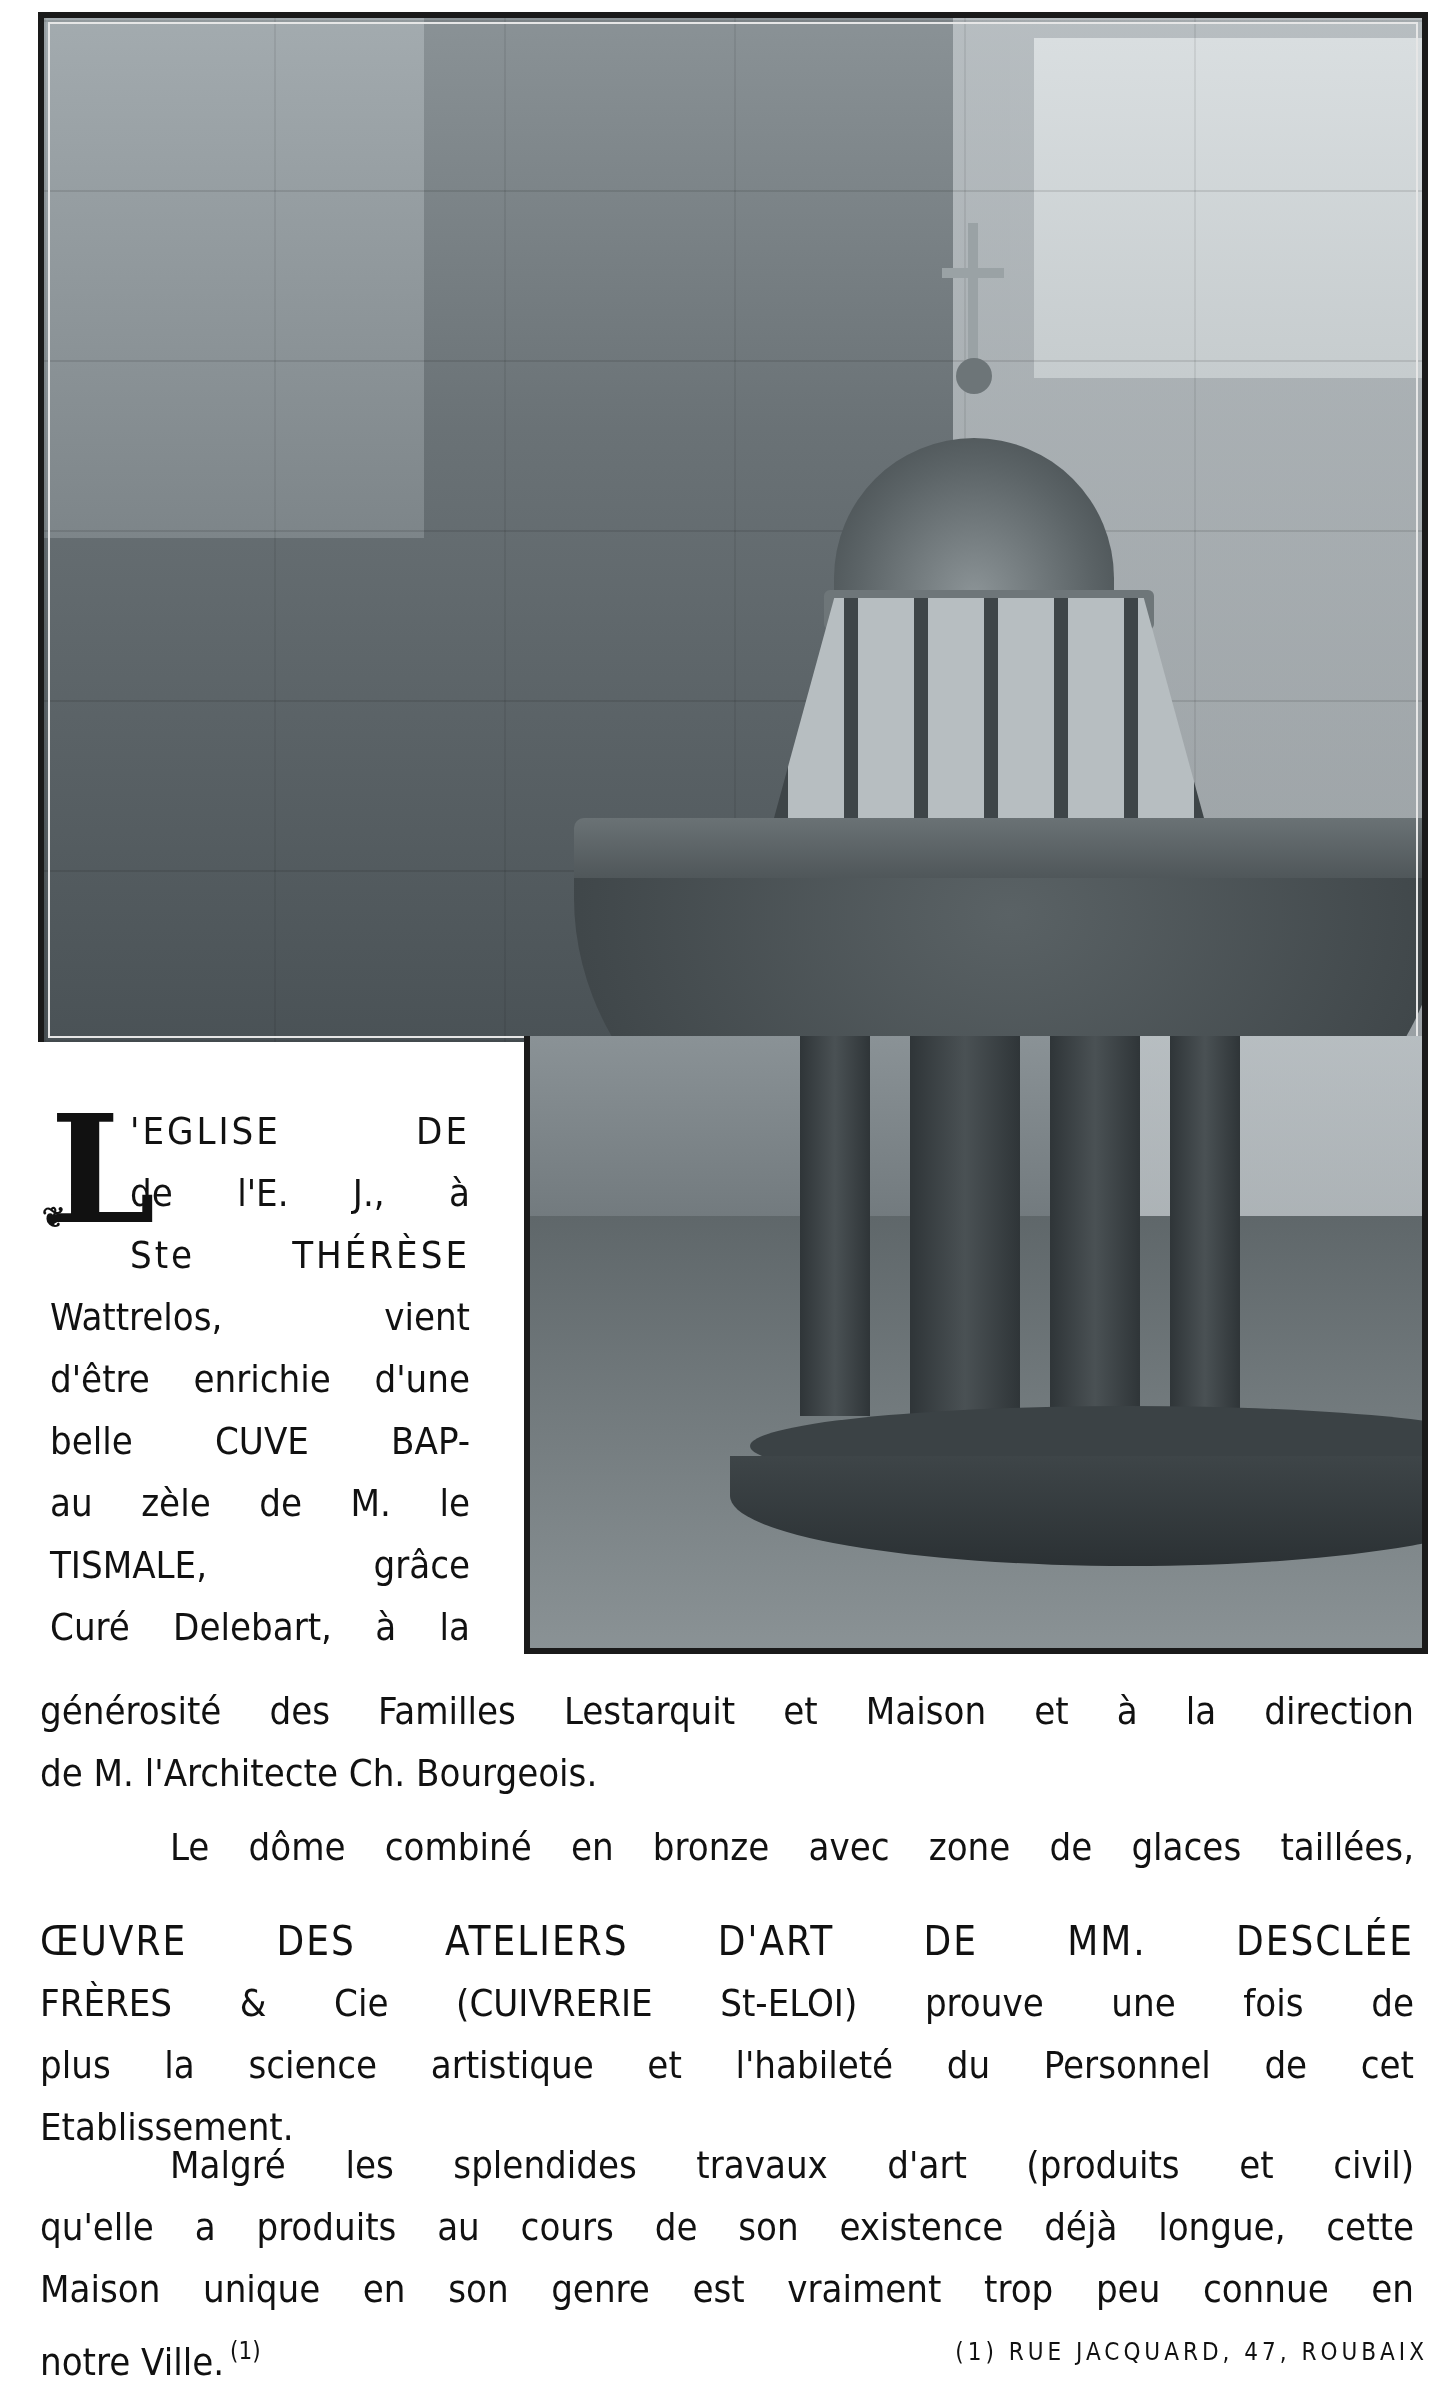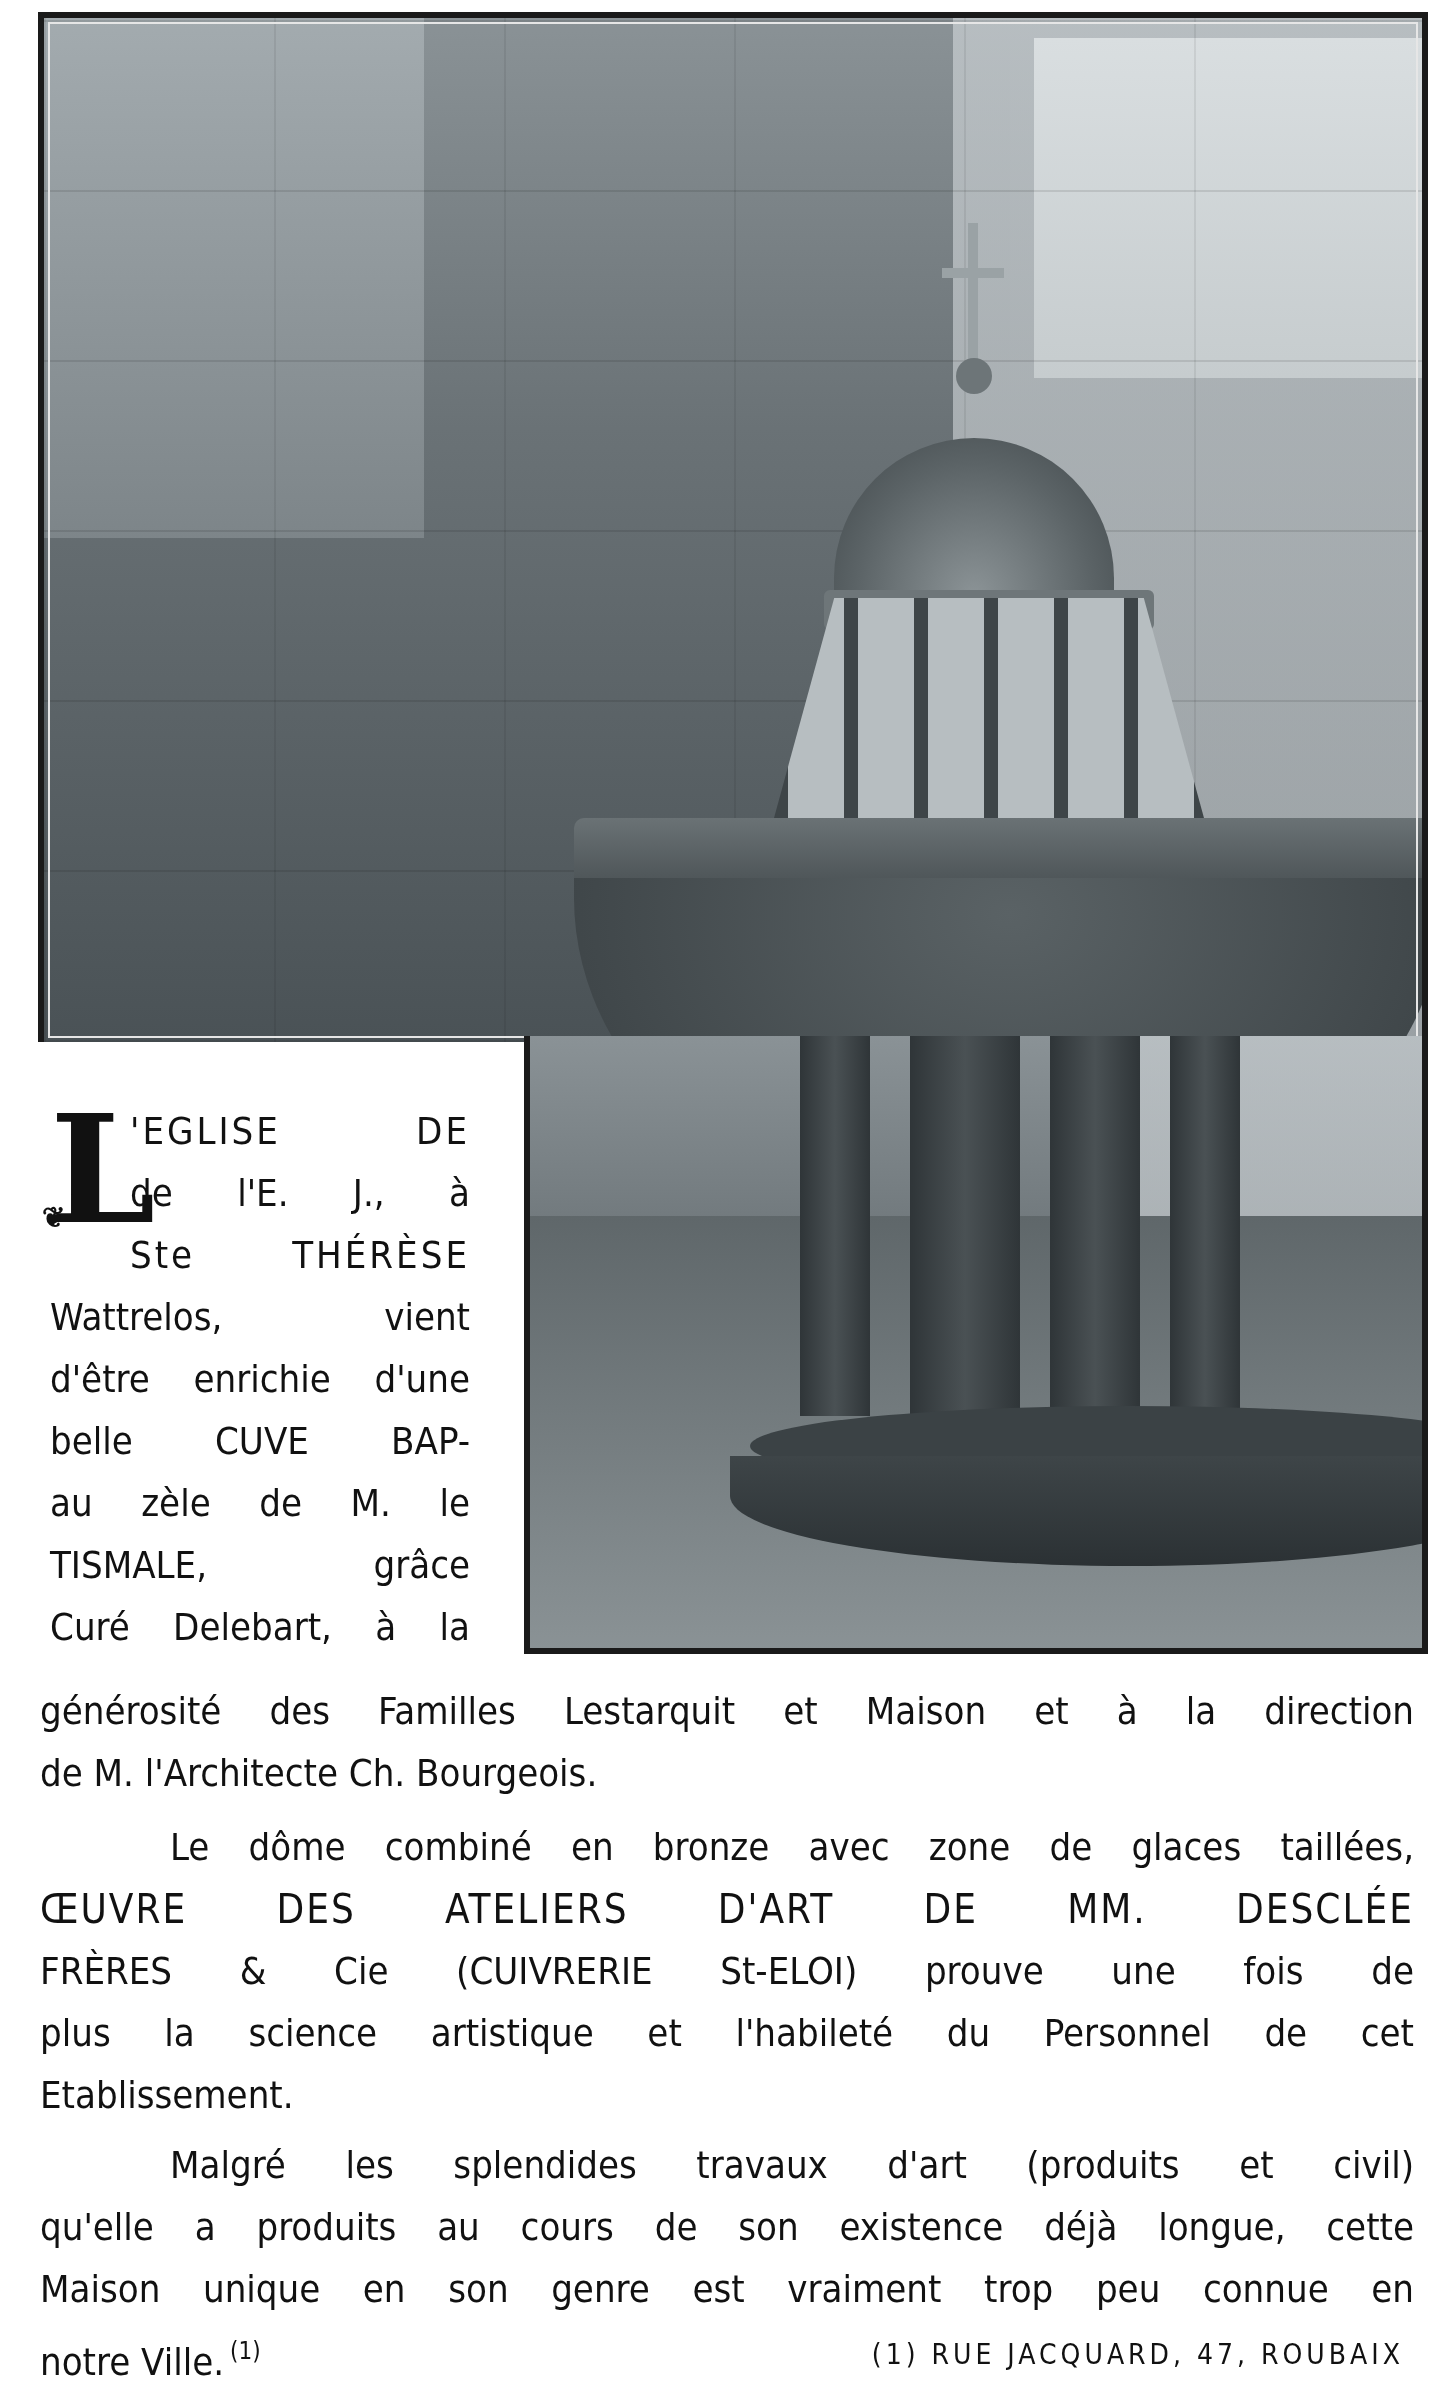--- a/index.html
+++ b/index.html
@@ -63,23 +63,23 @@
     .dropcap { float: left; width: 74px; height: 140px; margin-right: 6px; margin-top: 4px;
                font-family: "DejaVu Serif", serif; font-size: 150px; line-height: 130px; font-weight: bold;
                color: #111; position: relative; }
     .dropcap .flourish { position: absolute; left: -8px; top: 100px; font-size: 28px; line-height: 28px; }
     .caps { letter-spacing: 3px; }
 
     .wide { left: 40px; width: 1374px; font-size: 38px; line-height: 62px; }
     .wide .line { display: block; text-align: justify; text-align-last: justify; white-space: nowrap; }
     .wide .line.last { text-align-last: left; }
     .indent { padding-left: 130px; }
-    .upper { letter-spacing: 2px; font-size: 40px; }
+    .upper { letter-spacing: 2px; font-size: 40px; margin-top: 32px; }
     sup.fn { font-size: 24px; vertical-align: 16px; margin-left: 6px; }
-    .footnote { position: absolute; right: 52px; top: 2338px; font-size: 28px; letter-spacing: 4px; }
+    .footnote { position: absolute; right: 28px; top: 2338px; font-size: 24px; letter-spacing: 4px; }
   </style>
 </head>
 <body>
 
 <div class="photo photo-top">
   <div class="wall"></div>
   <div class="window-light"></div>
   <div class="pillar-left"></div>
   <div class="blocks"></div>
   <div class="cross-v"></div>

